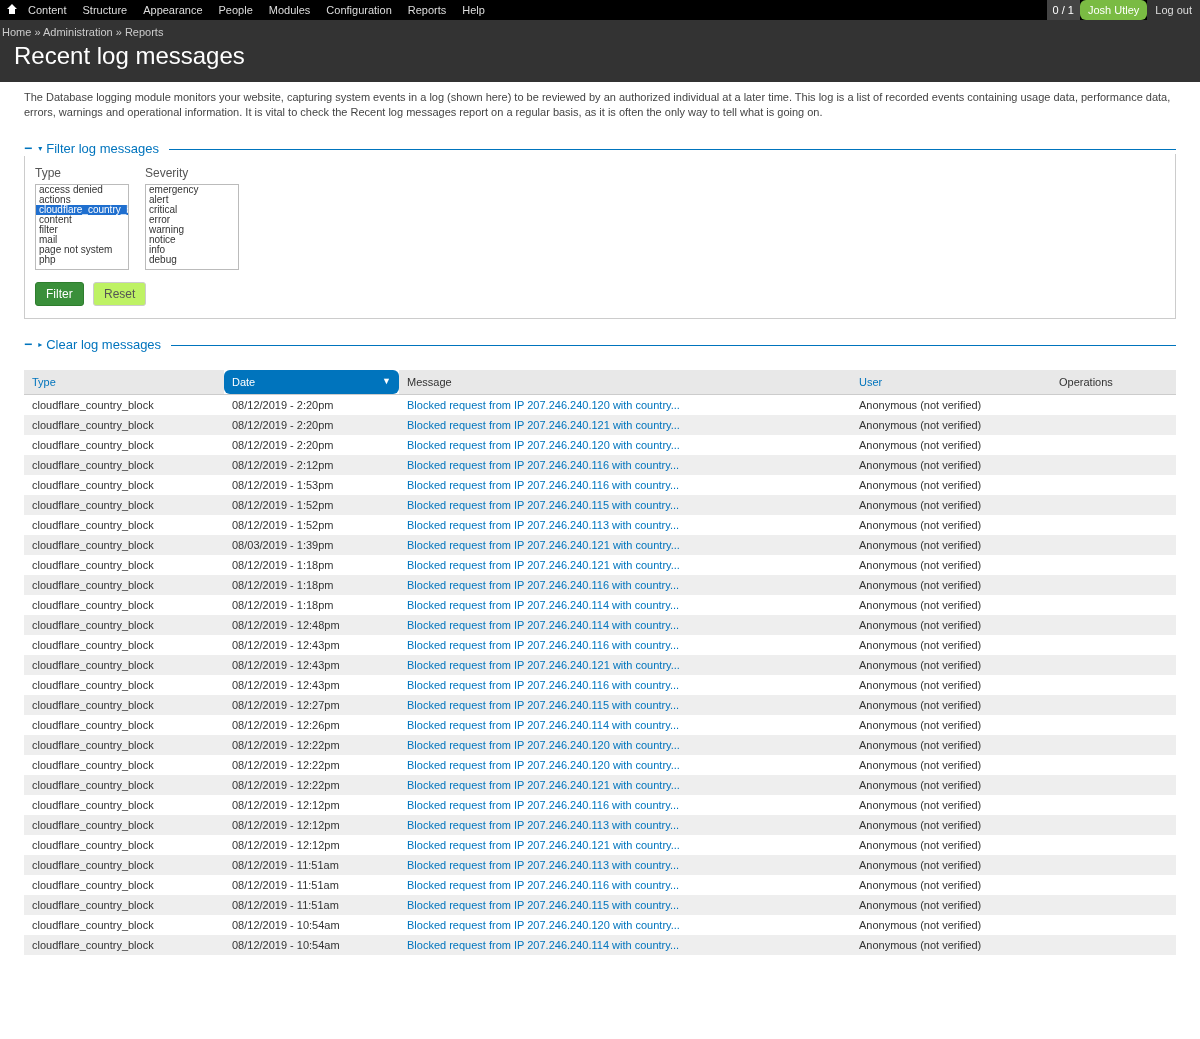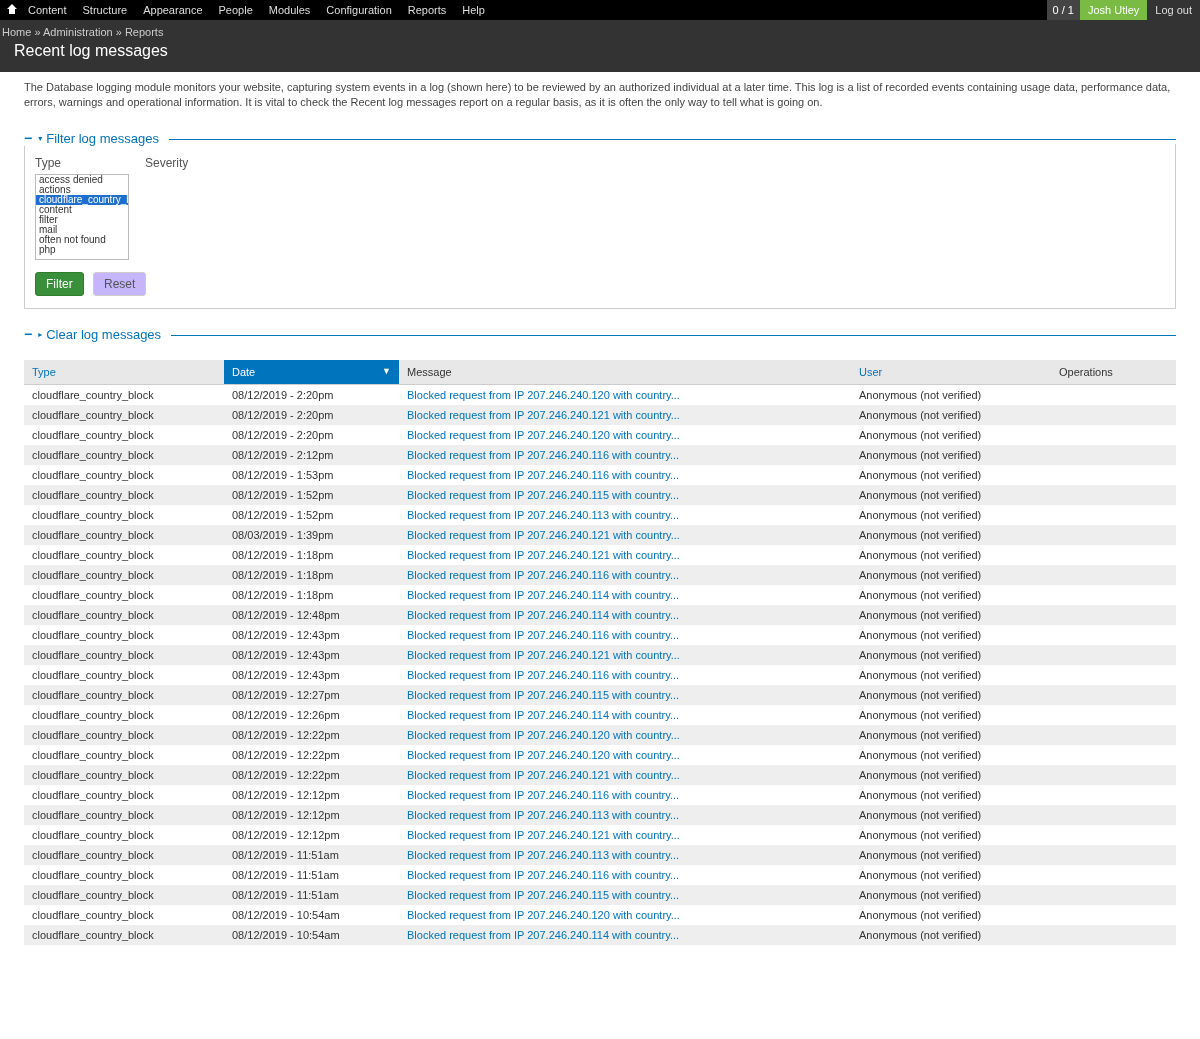--- a/index.html
+++ b/index.html
@@ -5,27 +5,27 @@
   * { box-sizing: border-box; margin: 0; padding: 0; }
   body { font-family: "Helvetica Neue", Arial, sans-serif; font-size: 12px; background: #fff; color: #333; }
 
   .toolbar { background: #000; color: #ddd; height: 20px; display: flex; align-items: center; font-size: 11px; }
   .toolbar .home-icon { width: 16px; text-align: center; margin-left: 4px; cursor: pointer; }
   .toolbar .menu { display: flex; }
   .toolbar .menu a { color: #ddd; text-decoration: none; padding: 0 8px; line-height: 20px; cursor: pointer; }
   .toolbar .spacer { flex: 1; }
   .toolbar .right { display: flex; align-items: center; }
   .toolbar .counter { background: #444; color: #fff; padding: 0 6px; line-height: 20px; font-size: 11px; margin-left: 44px; }
-  .toolbar .user { background: #7abb43; color: #fff; padding: 0 8px; line-height: 20px; cursor: pointer; }
+  .toolbar .user { background: #7abb43; color: #fff; padding: 0 8px; line-height: 20px; cursor: pointer; border-radius: 6px; }
   .toolbar .logout { background: #333; color: #ddd; padding: 8px 8px; line-height: 20px; cursor: pointer; }
 
   .breadcrumb-bar { background: #333; color: #ccc; padding: 6px 2px 4px; font-size: 11px; }
   .breadcrumb-bar a { color: #ccc; text-decoration: none; cursor: pointer; }
   .page-title-bar { background: #333; color: #fff; padding: 0 14px 12px; }
-  .page-title-bar h1 { font-size: 16px; font-weight: 300; }
+  .page-title-bar h1 { font-size: 24px; font-weight: 300; }
 
   .content { padding: 8px 24px; }
   .description { font-size: 11px; color: #444; line-height: 1.4; margin-bottom: 20px; }
 
   .fieldset-wrap { position: relative; margin-bottom: 18px; }
   .fieldset-legend { display: flex; align-items: center; position: relative; }
   .fieldset-legend .toggle-line { flex:1; border-top: 1px solid #0074bd; margin-left: 6px; margin-top: 2px; }
   .fieldset-legend .toggle { color: #0074bd; background:#fff; font-size: 13px; cursor: pointer; padding-right: 4px; display: inline-flex; align-items:center; }
   .fieldset-legend .toggle .minus { font-weight:bold; margin-right:6px; font-size:14px; line-height:1; }
   .fieldset-legend .toggle .tri { font-size: 8px; margin-right:4px; }
@@ -34,26 +34,26 @@
 
   .filter-row { display: flex; gap: 16px; }
   .filter-col label.fl { display:block; font-size:12px; color:#555; margin-bottom:4px; }
   .listbox { width: 94px; height: 86px; border:1px solid #bbb; font-family: Arial, sans-serif; font-size: 10px; overflow-y: scroll; background:#fff; }
   .listbox .opt { padding: 0 3px; line-height: 10px; cursor: pointer; white-space: nowrap; }
   .listbox .opt.selected { background: #1f6fcf; color: #fff; }
 
   .button-row { margin-top: 12px; }
   .btn { display:inline-block; padding: 4px 10px; border-radius:3px; font-size:12px; cursor:pointer; border:1px solid transparent; }
   .btn-primary { background: #3a8f3a; color:#fff; border-color:#2e7d2e; }
-  .btn-secondary { background: #c4b5fd; color:#555; border-color:#ccc; margin-left:6px;text-align:right; }
+  .btn-secondary { background: #bef264; color:#555; border-color:#ccc; margin-left:6px;text-align:right; }
 
   .log-table { width: 100%; border-collapse: collapse; margin-top: 14px; font-size: 11px; }
   .log-table thead th { background: #e8e8e8; text-align:left; padding: 6px 8px; font-weight: normal; color:#333; border-bottom: 1px solid #ccc; }
   .log-table thead th a { color: #0074bd; text-decoration: none; cursor:pointer; }
-  .log-table thead th.active { background: #0074bd; color: #fff; }
+  .log-table thead th.active { background: #0074bd; color: #fff; border-radius: 6px; }
   .log-table thead th.active a { color: #fff; }
   .log-table thead th.active .sort-icon { float:right; font-size:9px; }
   .log-table tbody tr:nth-child(even) { background: #eeeeee; }
   .log-table tbody tr:nth-child(odd) { background: #fff; }
   .log-table tbody td { padding: 4px 8px; vertical-align: middle; }
   .log-table td.msg a { color: #0074bd; text-decoration:none; cursor:pointer; }
 
   .col-type { width: 200px; }
   .col-date { width: 175px; }
   .col-msg  { width: auto; }
@@ -109,26 +109,36 @@
       <div class="filter-row">
         <div class="filter-col">
           <label class="fl">Type</label>
           <div class="listbox" id="type-list">
               <div class="opt">access denied</div>
               <div class="opt">actions</div>
               <div class="opt selected">cloudflare_country_block</div>
               <div class="opt">content</div>
               <div class="opt">filter</div>
               <div class="opt">mail</div>
-              <div class="opt">often not found</div>
+              <div class="opt">page not system</div>
               <div class="opt">php</div>
             </div>
         </div>
         <div class="filter-col">
           <label class="fl">Severity</label>
+          <div class="listbox" id="severity-list">
+              <div class="opt">emergency</div>
+              <div class="opt">alert</div>
+              <div class="opt">critical</div>
+              <div class="opt">error</div>
+              <div class="opt">warning</div>
+              <div class="opt">notice</div>
+              <div class="opt">info</div>
+              <div class="opt">debug</div>
+            </div>
         </div>
       </div>
       <div class="button-row">
         <span class="btn btn-primary">Filter</span>
         <span class="btn btn-secondary">Reset</span>
       </div>
     </div>
   </div>
 
   <div class="fieldset-wrap">

